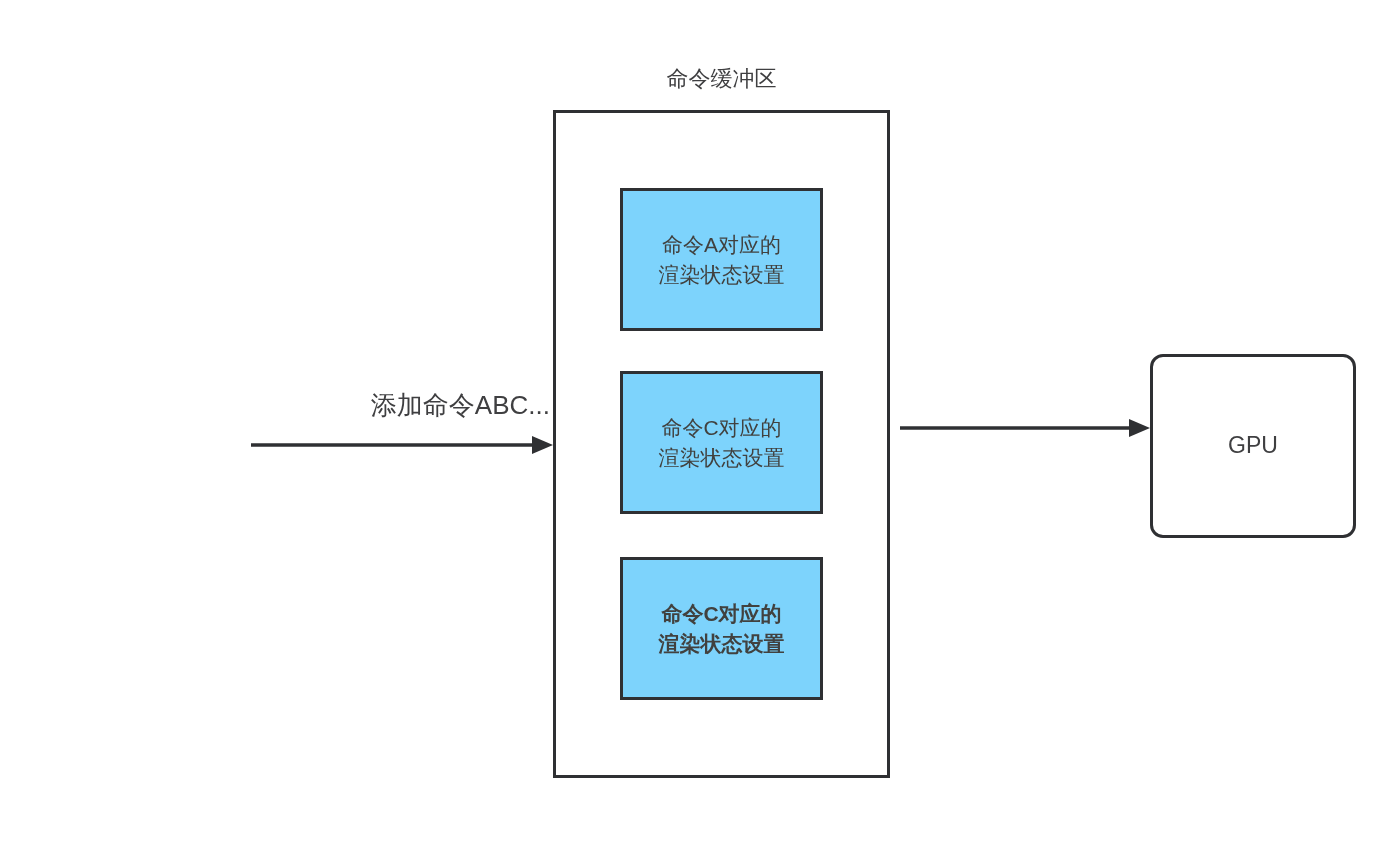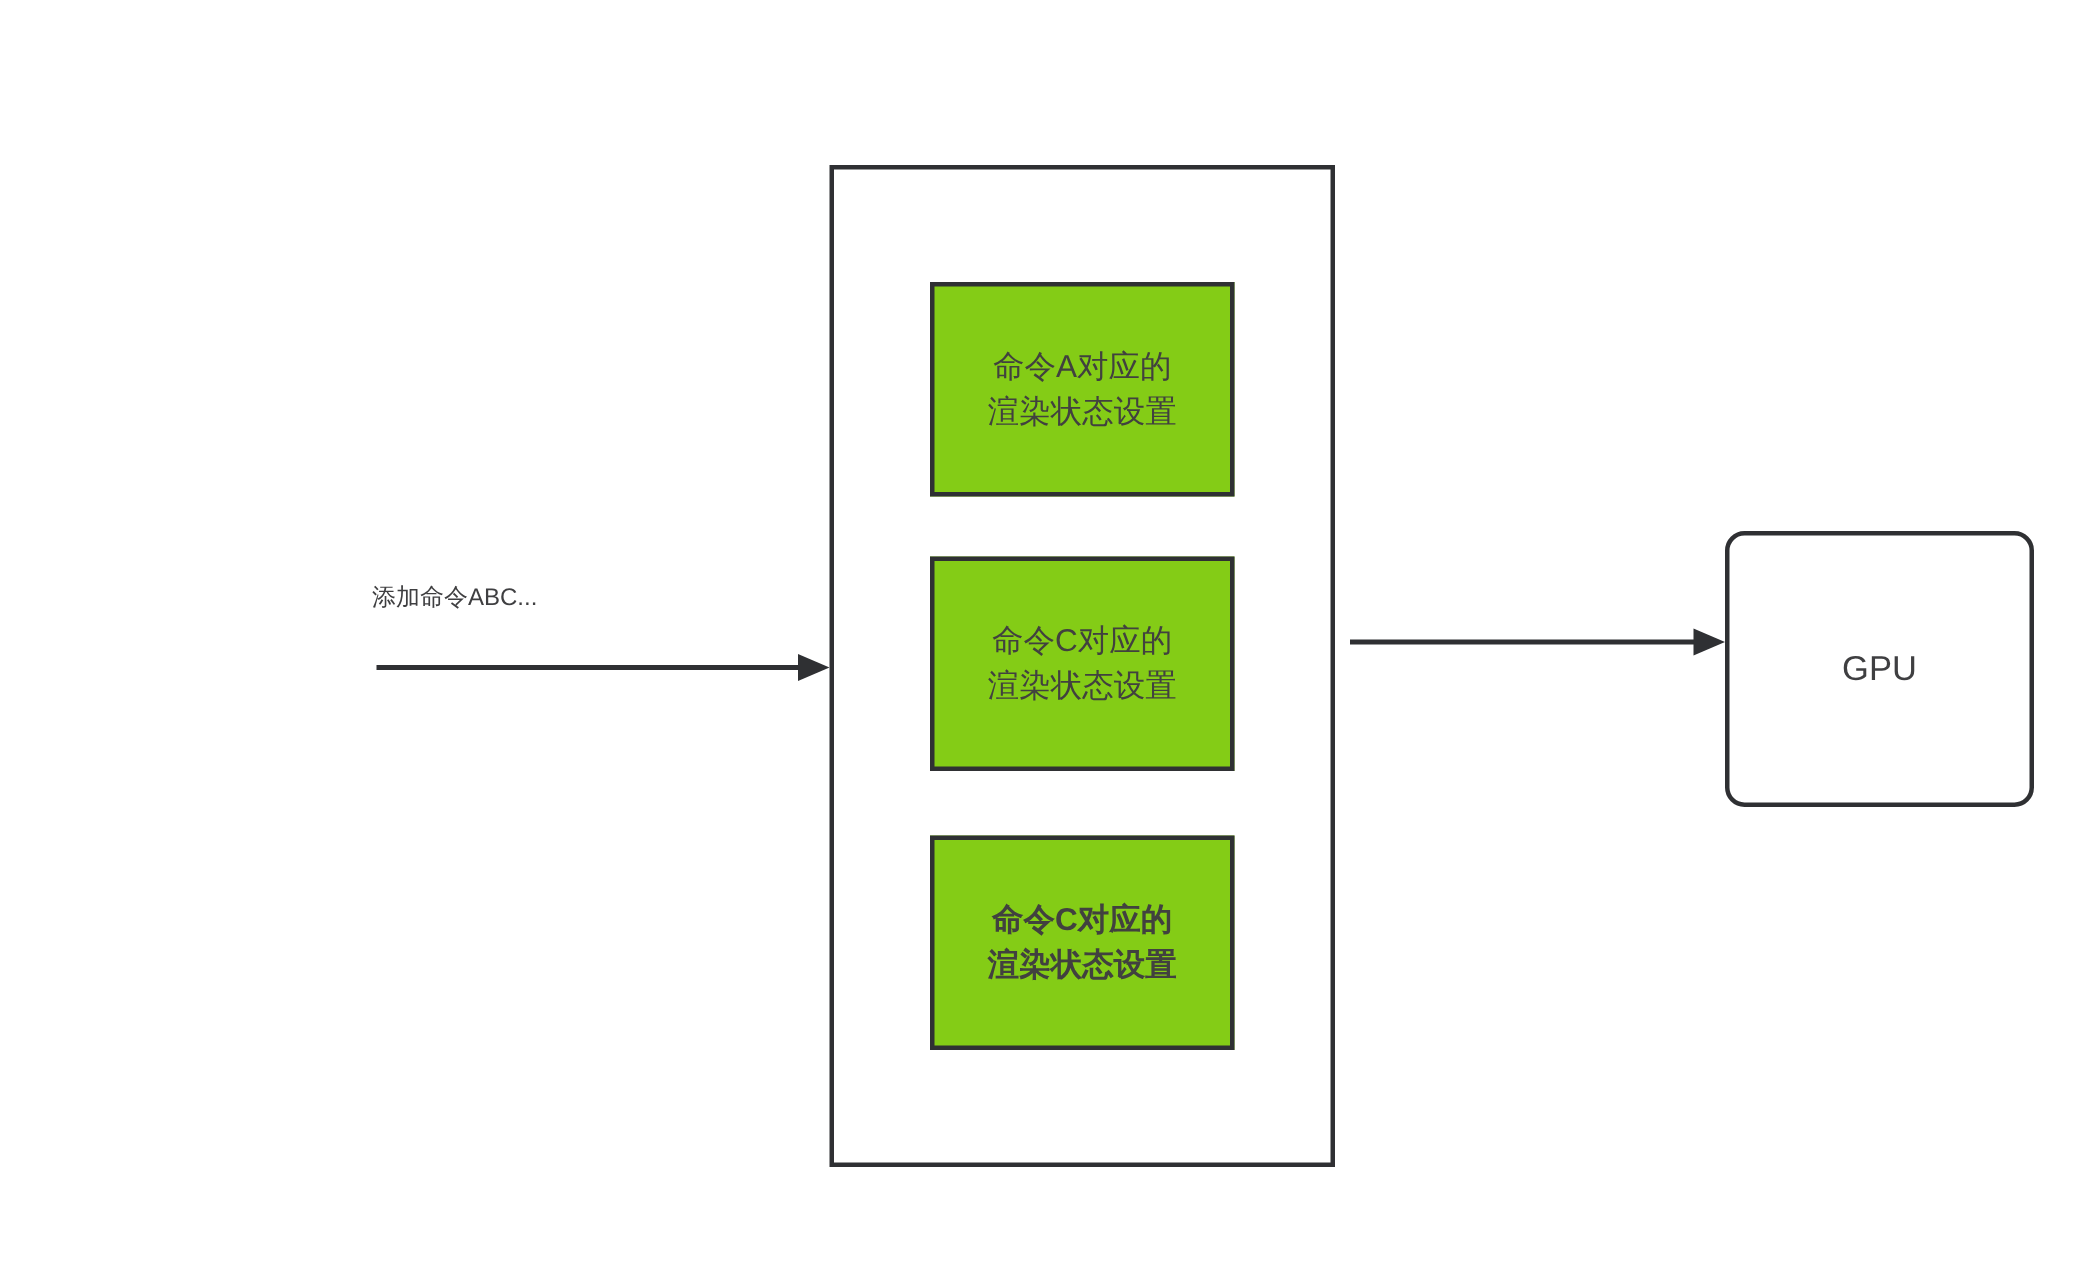--- a/index.html
+++ b/index.html
@@ -63,21 +63,21 @@
     text-align: center;
     font-size: 22px;
     color: #3f3f41;
   }
   .cmd-box {
     position: absolute;
     box-sizing: border-box;
     left: 620px;
     width: 203px;
     height: 143px;
-    background: #84cc16;
+    background: #7dd3fc;
     border: 3px solid #2f3033;
     display: flex;
     align-items: center;
     justify-content: center;
     text-align: center;
     font-size: 21px;
     line-height: 1.42;
     color: #41413f;
   }
   #cmd-box-0 { top: 188px; }
@@ -93,42 +93,43 @@
     stroke: #2f3033;
     stroke-width: 3.4;
     fill: none;
   }
   .edge-head {
     fill: #2f3033;
   }
   #edge-cpu-buffer { left: 0; top: 0; width: 1385px; height: 843px; }
   .edge-label {
     position: absolute;
-    font-size: 16px;
+    font-size: 26px;
     color: #3f3f41;
     white-space: nowrap;
-    text-align: left;
+    text-align: right;
   }
   #edge-label-add {
     left: 248px;
     top: 388px;
     width: 302px;
   }
   #edge-label-read {
     left: 898px;
     top: 386px;
     width: 254px;
   }
 </style>
 </head>
 <body>
 
 <div id="canvas">
 
 
+  <div id="buffer-title">命令缓冲区</div>
 
   <div class="node" id="buffer-node"></div>
 
   <div class="cmd-box" id="cmd-box-0">
     <span>
       <span>命令A对应的</span><br>
       <span>渲染状态设置</span>
     </span>
   </div>
   <div class="cmd-box" id="cmd-box-1">

